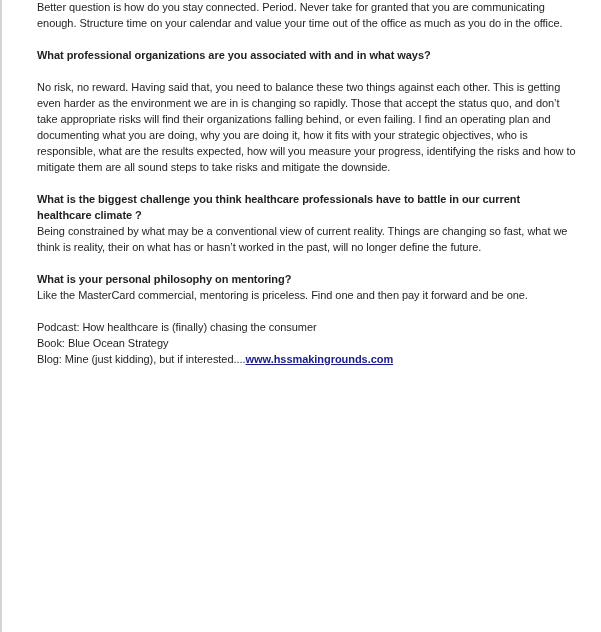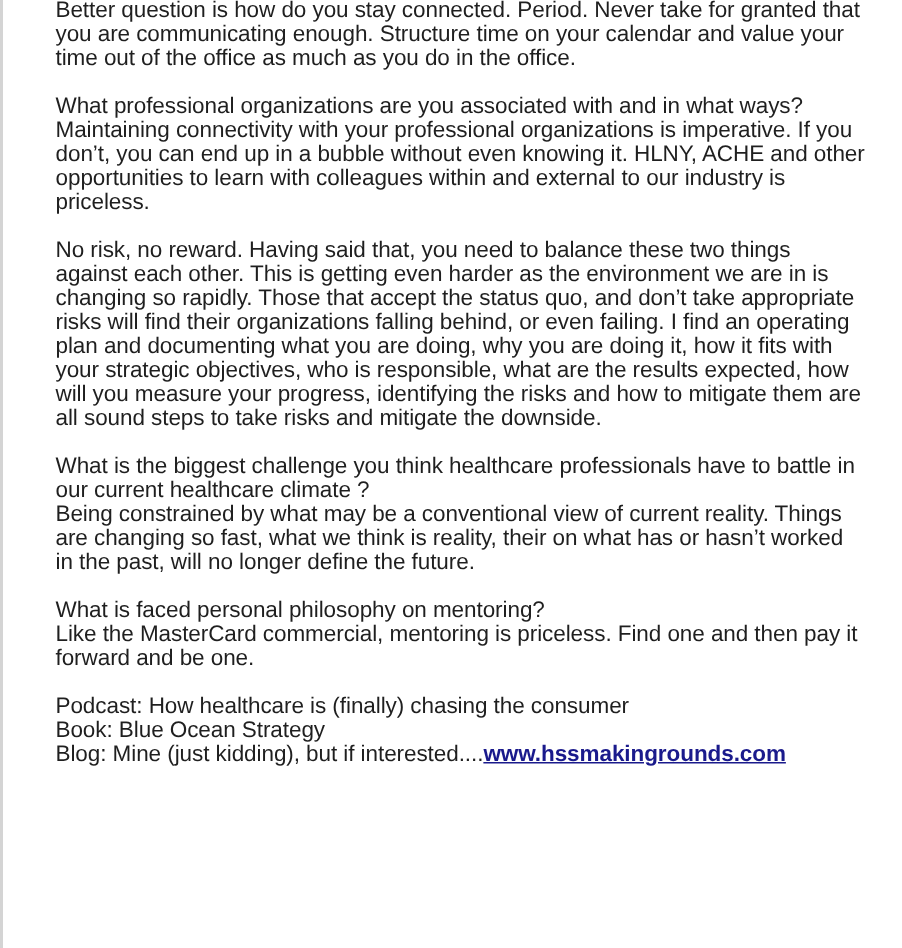--- a/index.html
+++ b/index.html
@@ -21,65 +21,64 @@
       top: 0;
       width: 2px;
       height: 632px;
       background: #d4d4d4;
     }
     .content {
       position: absolute;
       left: 37px;
       top: -1px;
       width: 540px;
-      font-size: 15px;
+      font-size: 11px;
       line-height: 16px;
       letter-spacing: -0.05px;
     }
     .content p {
       margin: 0;
     }
     .section {
       margin-bottom: 16px;
     }
     .q {
-      font-weight: normal;
+      font-weight: bold;
     }
     a.link {
       color: #1a1a8c;
       font-weight: bold;
     }
   </style>
 </head>
 <body>
 
 <div class="left-border"></div>
 
 <div class="content">
 
   <div class="section">
     <p>Better question is how do you stay connected. Period. Never take for granted that you are communicating enough. Structure time on your calendar and value your time out of the office as much as you do in the office.</p>
   </div>
 
   <div class="section">
     <p class="q">What professional organizations are you associated with and in what ways?</p>
-    <p>Maintaining connectivity with your professional organizations is imperative. If you don’t, you can end up in a bubble without even knowing it. HLNY, ACHE and other opportunities to learn with colleagues within and external to our industry is priceless.</p>
   </div>
 
   <div class="section">
     <p>No risk, no reward. Having said that, you need to balance these two things against each other. This is getting even harder as the environment we are in is changing so rapidly. Those that accept the status quo, and don’t take appropriate risks will find their organizations falling behind, or even failing. I find an operating plan and documenting what you are doing, why you are doing it, how it fits with your strategic objectives, who is responsible, what are the results expected, how will you measure your progress, identifying the risks and how to mitigate them are all sound steps to take risks and mitigate the downside.</p>
   </div>
 
   <div class="section">
     <p class="q">What is the biggest challenge you think healthcare professionals have to battle in our current healthcare climate ?</p>
     <p>Being constrained by what may be a conventional view of current reality. Things are changing so fast, what we think is reality, their on what has or hasn’t worked in the past, will no longer define the future.</p>
   </div>
 
   <div class="section">
-    <p class="q">What is faced personal philosophy on mentoring?</p>
+    <p class="q">What is your personal philosophy on mentoring?</p>
     <p>Like the MasterCard commercial, mentoring is priceless. Find one and then pay it forward and be one.</p>
   </div>
 
   <div class="section">
   </div>
 
   <div class="section">
     <p>Podcast:  How healthcare is (finally) chasing the consumer</p>
     <p>Book:  Blue Ocean Strategy</p>
     <p><span>Blog:  Mine (just kidding), but if interested....</span><a class="link" href="#">www.hssmakingrounds.com</a></p>

